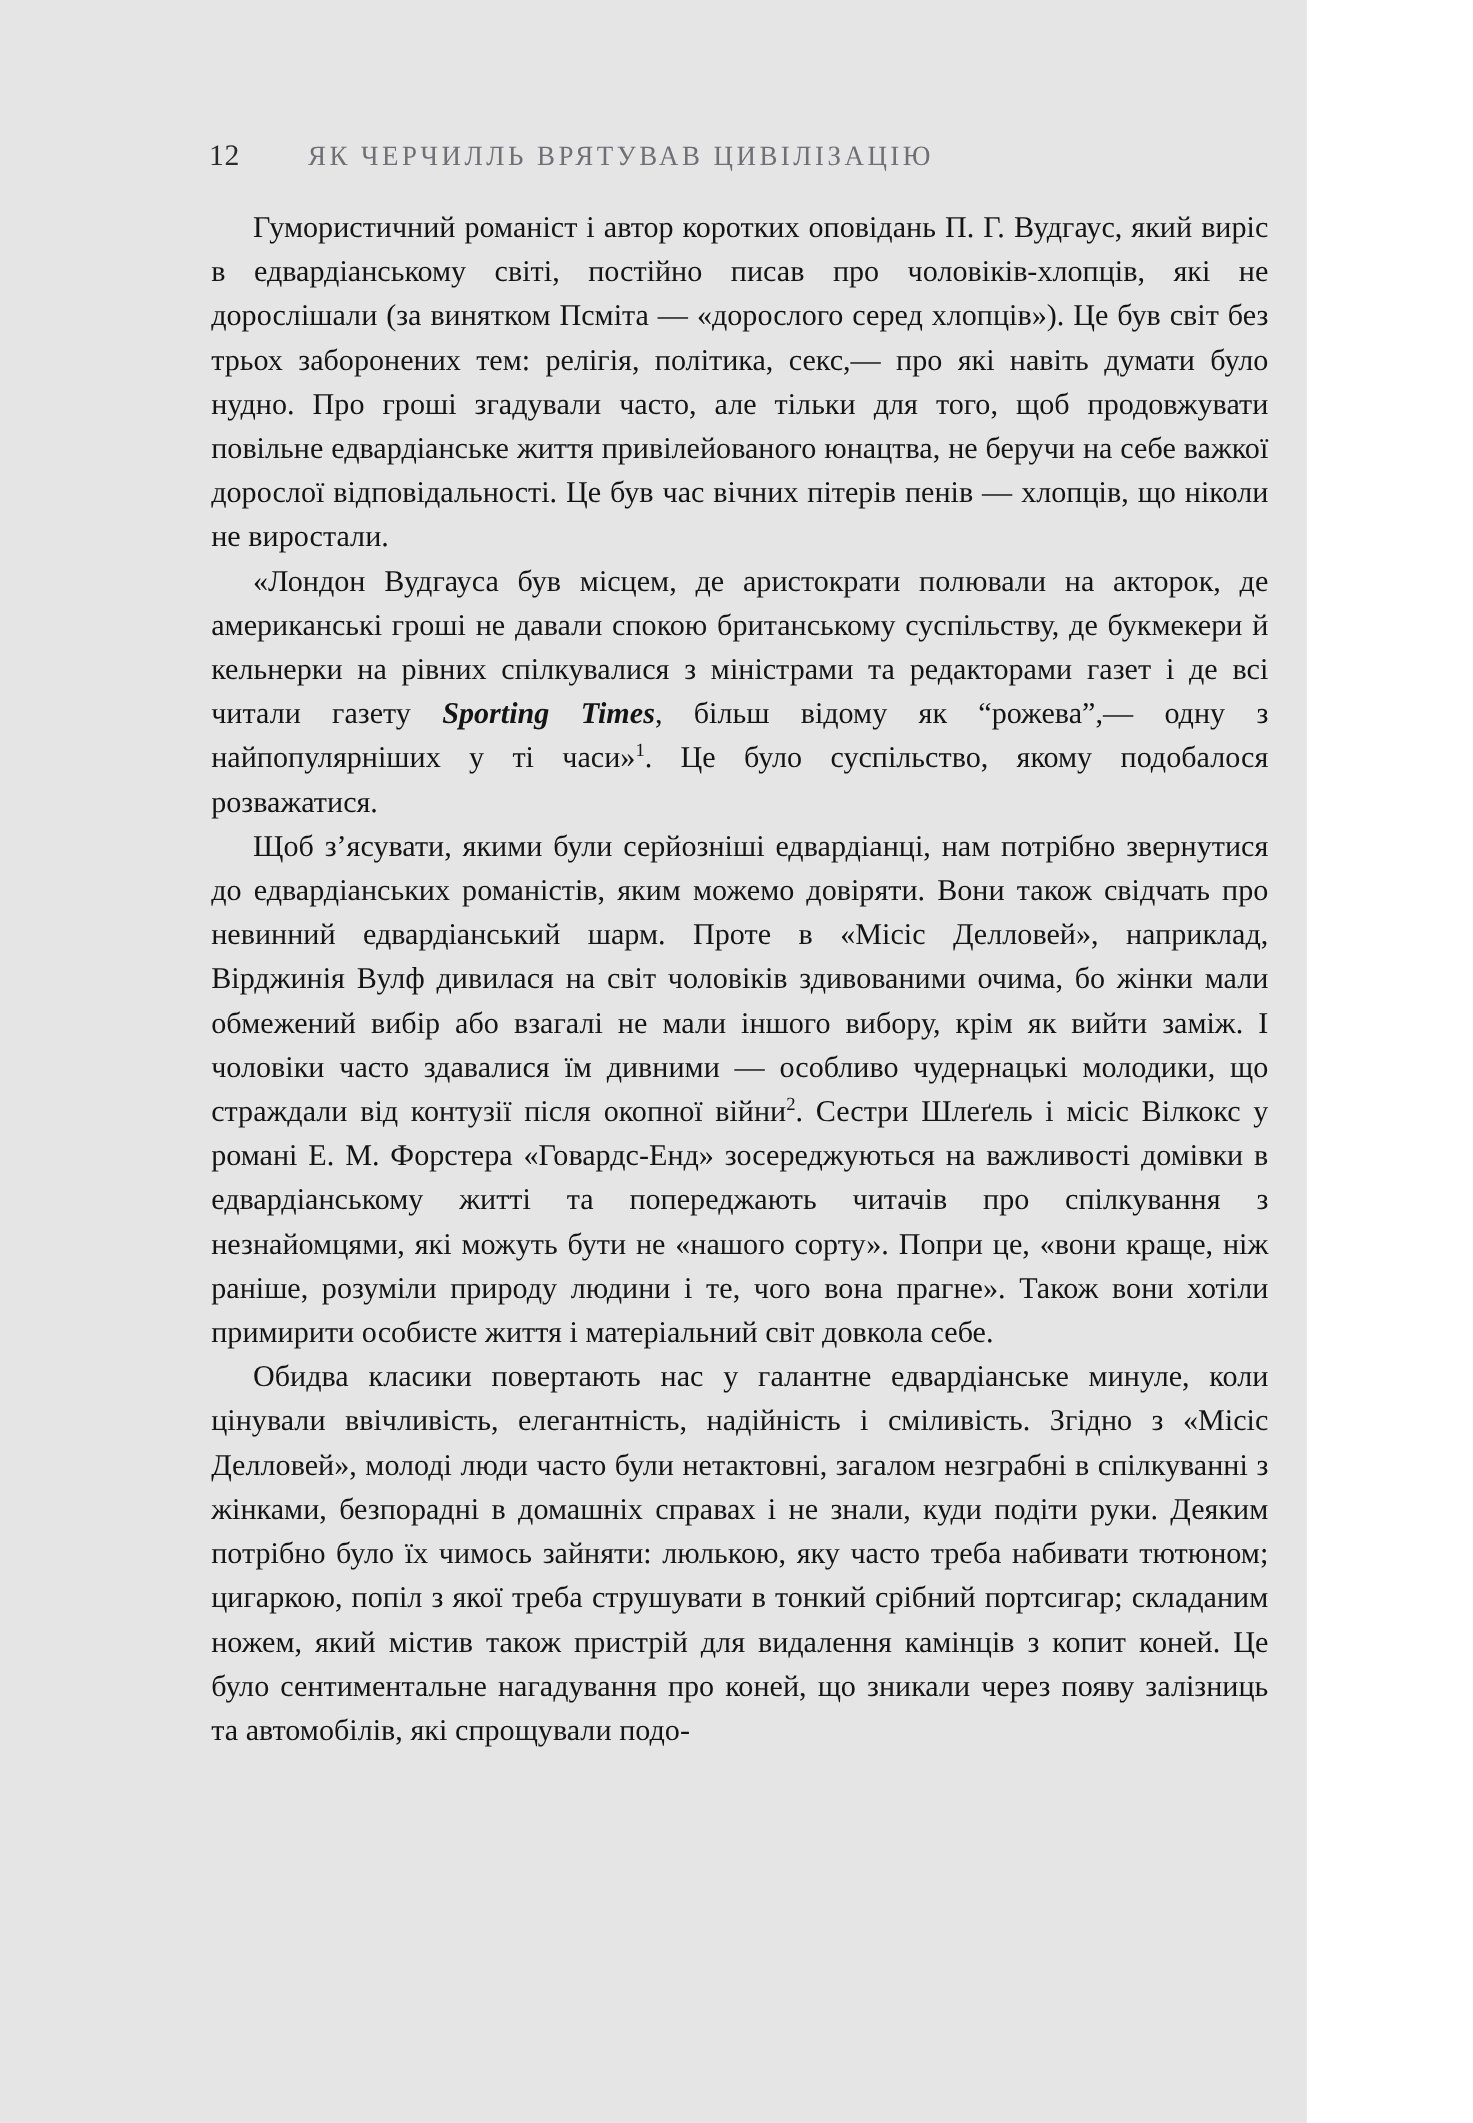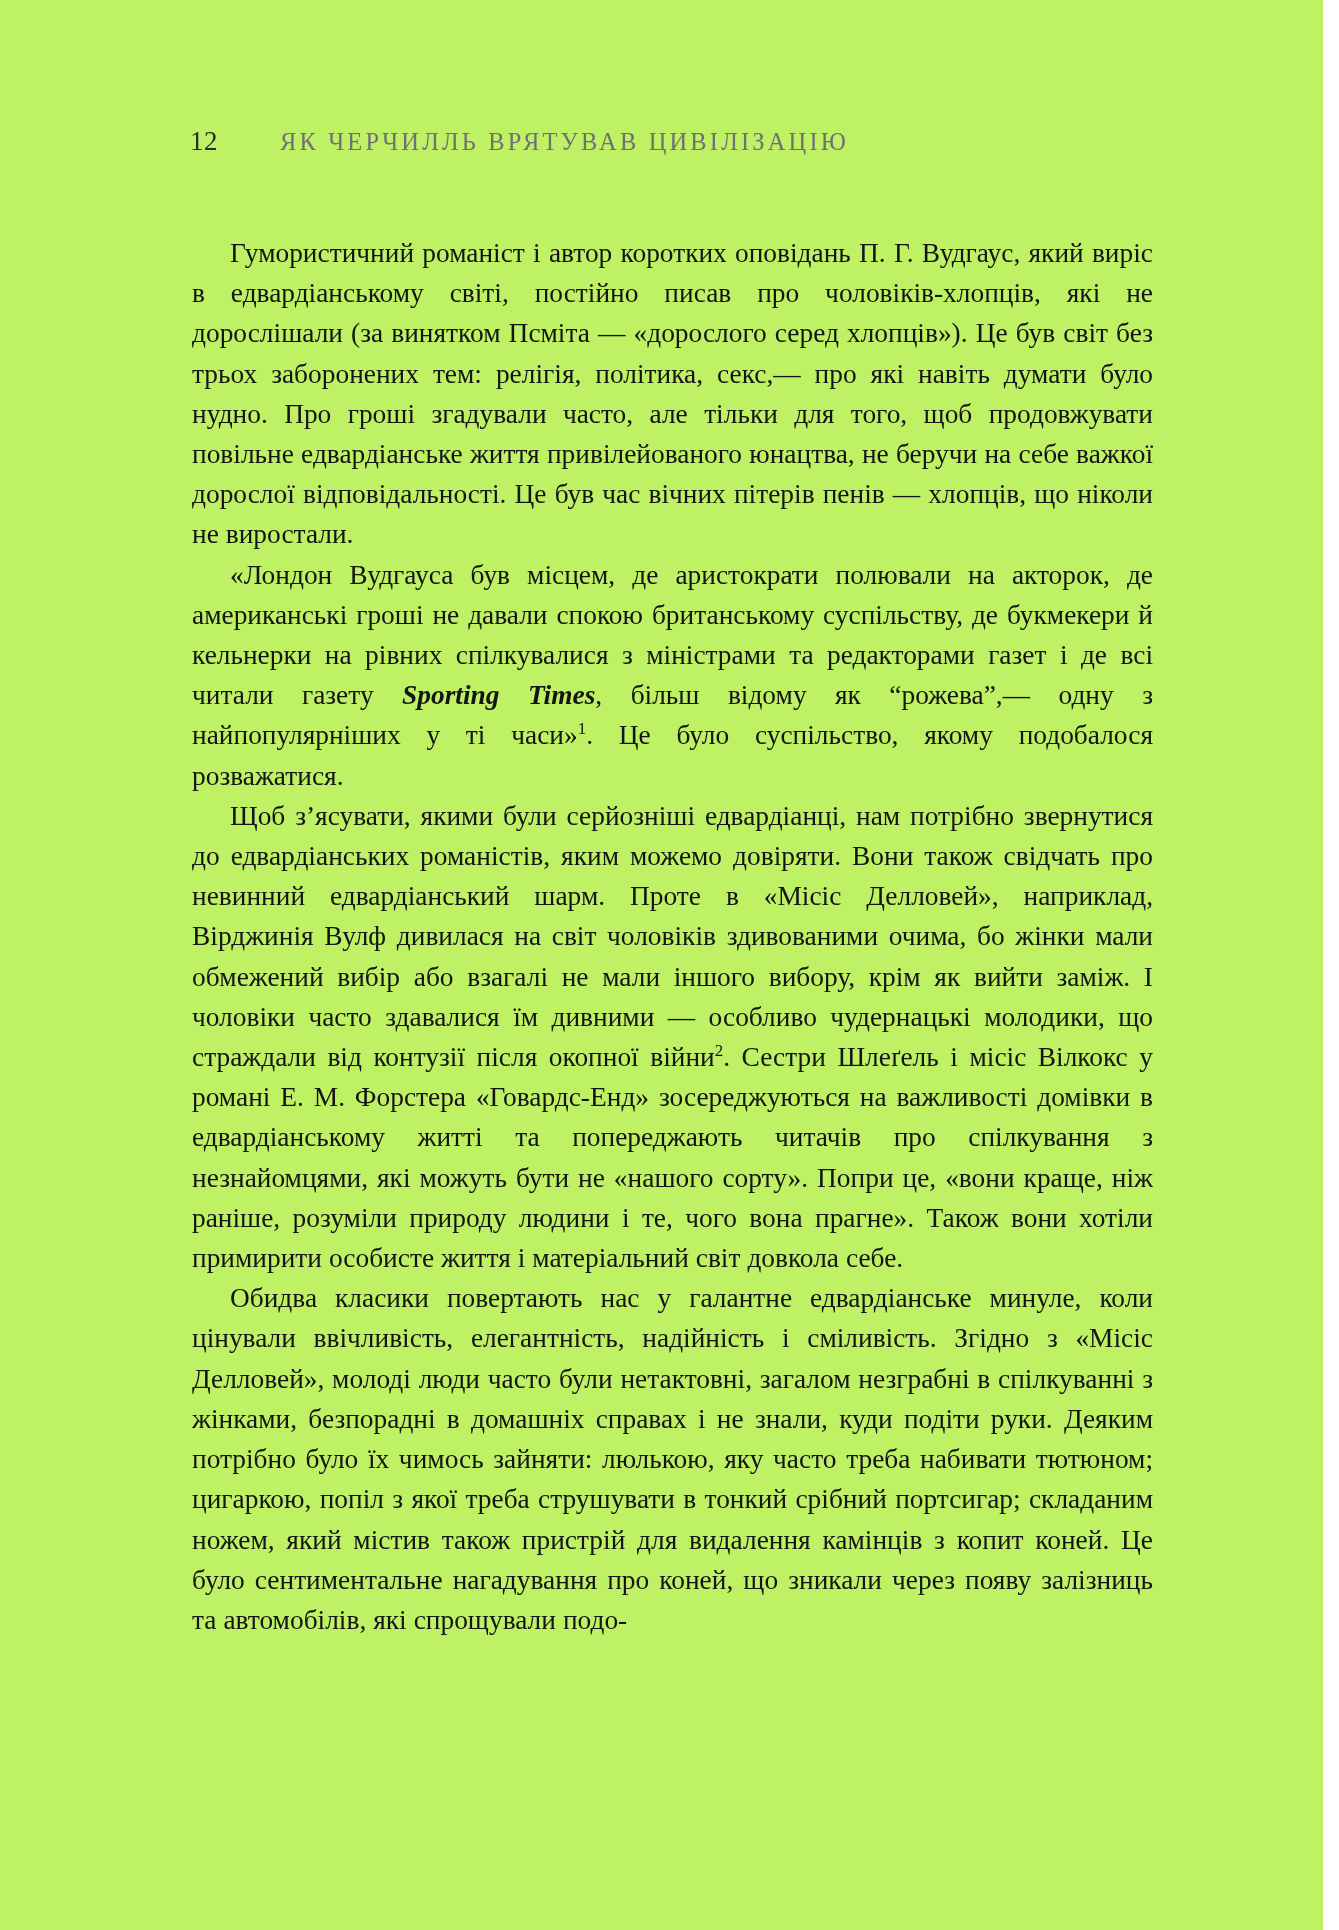--- a/index.html
+++ b/index.html
@@ -10,23 +10,23 @@
   body {
     width: 1339px;
     height: 1930px;
     overflow: hidden;
     font-family: "Liberation Serif", "DejaVu Serif", serif;
     color: #111111;
   }
 
   .page {
     position: relative;
-    width: 1323px;
+    width: 1188px;
     height: 1930px;
-    background: #bef264;
+    background: #e5e5e5;
     box-sizing: border-box;
   }
 
   
   .running-head {
     position: absolute;
     left: 190px;
     top: 126px;
     width: 965px;
     height: 34px;
@@ -50,21 +50,20 @@
     transform: scaleX(0.96);
     transform-origin: left center;
   }
 
   
   .textblock {
     position: absolute;
     left: 192px;
     top: 186px;
     width: 961px;
-    margin-top: 47px;
   }
 
   p.para {
     margin: 0;
     text-align: justify;
     text-justify: inter-word;
     text-indent: 38px;
     font-size: 27.4px;
     line-height: 40.2px;
     color: #141414;

